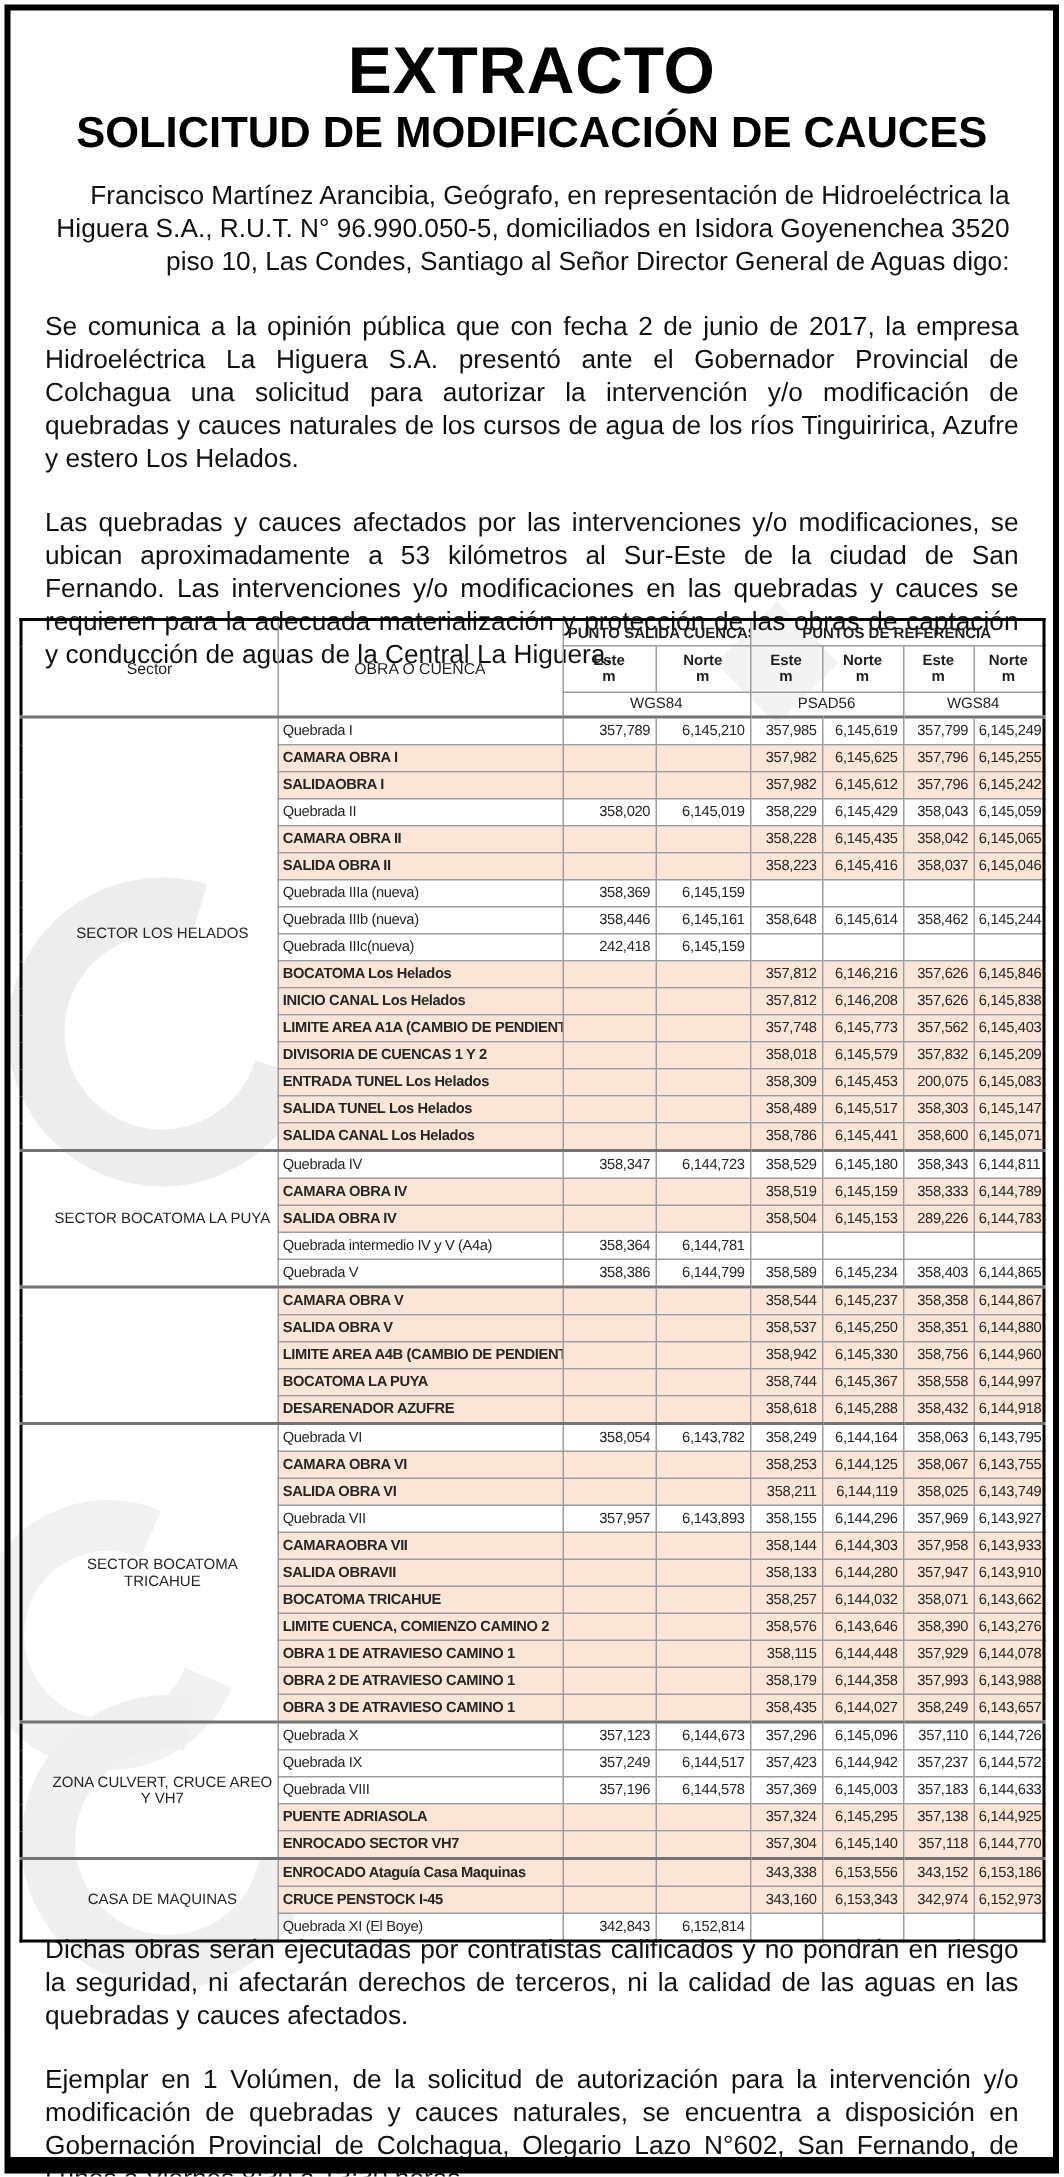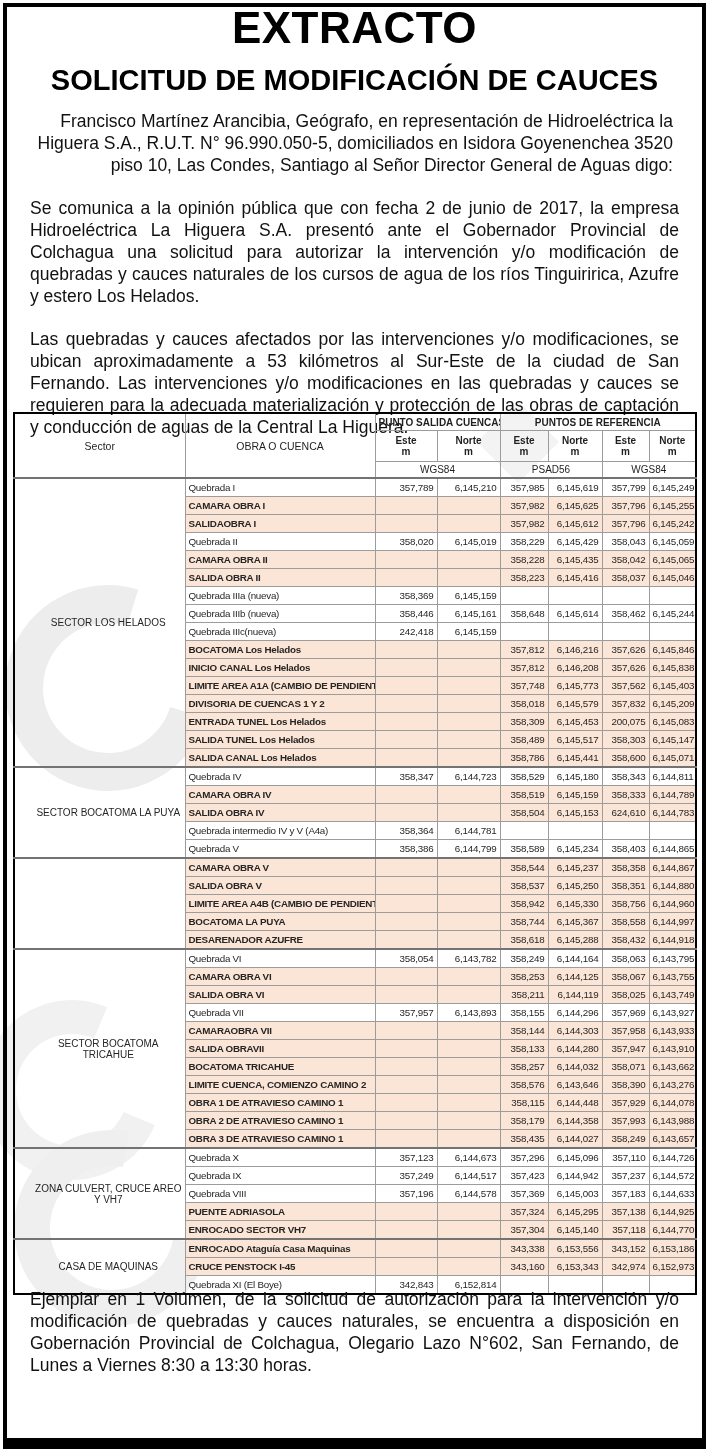--- a/index.html
+++ b/index.html
@@ -8,23 +8,23 @@
   .frame{position:absolute;left:3px;top:3px;right:3px;bottom:2px;border:4px solid #000;border-bottom-width:11px;z-index:3;pointer-events:none;}
 
   
   .wm{position:absolute;z-index:0;}
   .wm-c{border-radius:50%;}
   .wm1{left:5px;top:585px;width:130px;height:130px;border:38px solid #ededed;border-right-color:transparent;transform:rotate(-28deg);}
   .wm2{left:-18px;top:1000px;width:112px;height:112px;border:34px solid #f1f1f1;border-right-color:transparent;transform:rotate(-22deg);}
   .wm3{left:14px;top:1130px;width:124px;height:124px;border:36px solid #efefef;border-right-color:transparent;transform:rotate(-35deg);}
   .wm-diamond{left:489px;top:413px;width:58px;height:58px;background:#f3f3f3;transform:rotate(45deg);}
 
-  .head-block{position:absolute;left:30px;right:30px;top:6px;z-index:1;}
+  .head-block{position:absolute;left:30px;right:30px;top:26px;z-index:1;}
   .title{font-size:44px;font-weight:700;text-align:center;line-height:1.02;letter-spacing:0.5px;color:#000;}
-  .subtitle{font-size:29px;font-weight:700;text-align:center;line-height:1.05;margin-top:14px;color:#000;}
+  .subtitle{font-size:29px;font-weight:700;text-align:center;line-height:1.05;margin-top:3px;color:#000;}
   .para{font-size:17.5px;line-height:22px;color:#111;}
   .p-intro{margin-top:15px;text-align:right;padding:0 6px;}
   .p-just{margin-top:21px;text-align:justify;}
 
   .table-wrap{position:absolute;left:13px;top:412px;z-index:1;}
   table{border-collapse:collapse;table-layout:fixed;width:682px;border:2px solid #000;}
   th,td{border:1px solid #9c9c9c;font-size:10px;color:#262626;padding:0 3px;overflow:hidden;white-space:nowrap;background:transparent;}
   thead th{text-align:center;color:#1f1f1f;}
   .h-span{font-weight:700;height:16px;font-size:10px;}
   .h-axis{font-weight:700;height:30px;line-height:1.15;font-size:10px;text-align:center;}
@@ -276,21 +276,21 @@
             <td class="num">6,145,159</td>
             <td class="num">358,333</td>
             <td class="num">6,144,789</td>
           </tr>
           <tr class="shaded">
             <td class="obra">SALIDA OBRA IV</td>
             <td class="num"></td>
             <td class="num"></td>
             <td class="num ref-div">358,504</td>
             <td class="num">6,145,153</td>
-            <td class="num">624,610</td>
+            <td class="num">289,226</td>
             <td class="num">6,144,783</td>
           </tr>
           <tr>
             <td class="obra">Quebrada intermedio IV y V (A4a)</td>
             <td class="num">358,364</td>
             <td class="num">6,144,781</td>
             <td class="num ref-div"></td>
             <td class="num"></td>
             <td class="num"></td>
             <td class="num"></td>
@@ -522,17 +522,18 @@
             <td class="num ref-div"></td>
             <td class="num"></td>
             <td class="num"></td>
             <td class="num"></td>
           </tr>
         </tbody>
       </table>
   </div>
 
   <div class="foot-block">
+    <p class="para p-just">Dichas obras serán ejecutadas por contratistas calificados y no pondrán en riesgo la seguridad, ni afectarán derechos de terceros, ni la calidad de las aguas en las quebradas y cauces afectados.</p>
     <p class="para p-just">Ejemplar en 1 Volúmen, de la solicitud de autorización para la intervención y/o modificación de quebradas y cauces naturales, se encuentra a disposición en Gobernación Provincial de Colchagua, Olegario Lazo N°602, San Fernando, de Lunes a Viernes 8:30 a 13:30 horas.</p>
   </div>
 
   <div class="frame"></div>
 </div>
 
 </body></html>

